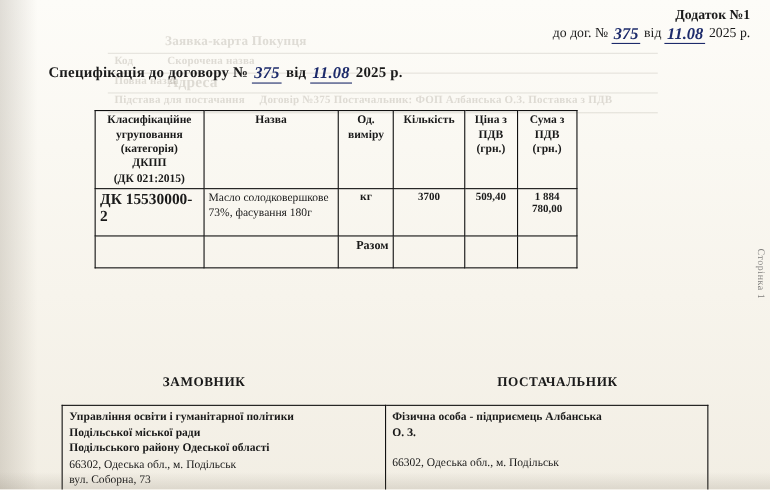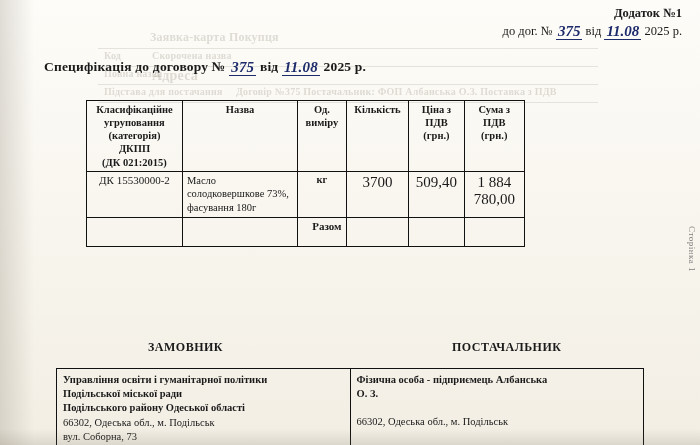--- a/index.html
+++ b/index.html
@@ -85,30 +85,30 @@
     line-height: 1.25;
     font-size: 10.5px;
   }
   .c-class { width: 112px; }
   .c-name  { width: 176px; }
   .c-unit  { width: 55px; }
   .c-qty   { width: 72px; }
   .c-price { width: 58px; }
   .c-sum   { width: 76px; }
   td.code {
-    font-weight: normal;
-    font-size: 11px;
-    text-align: center;
+    font-weight: bold;
+    font-size: 14px;
+    text-align: left;
   }
   td.name {
     font-size: 10.5px;
     line-height: 1.3;
   }
   td.ctr  { text-align: center; font-weight: bold; font-size: 10.5px; }
-  td.num  { text-align: center; font-weight: normal; font-size: 15px; }
+  td.num  { text-align: center; font-weight: bold; font-size: 10px; }
   td.tall { height: 38px; }
   td.blank { height: 24px; }
   td.total-lbl {
     text-align: right;
     font-weight: bold;
     font-size: 11px;
     padding-right: 6px;
   }
   .amount-words {
     position: absolute;

